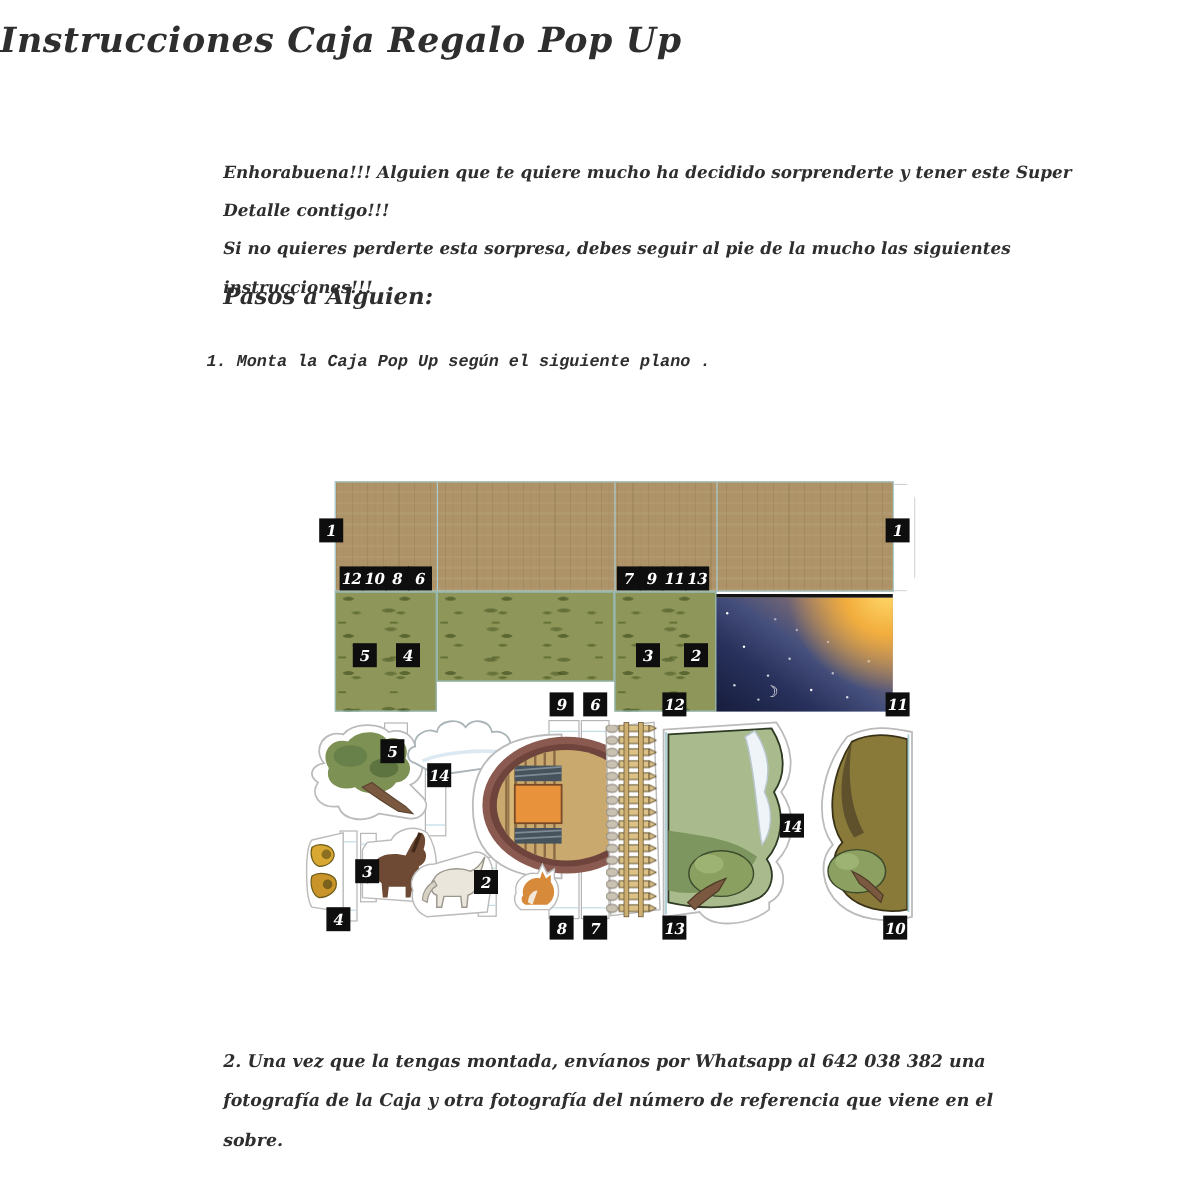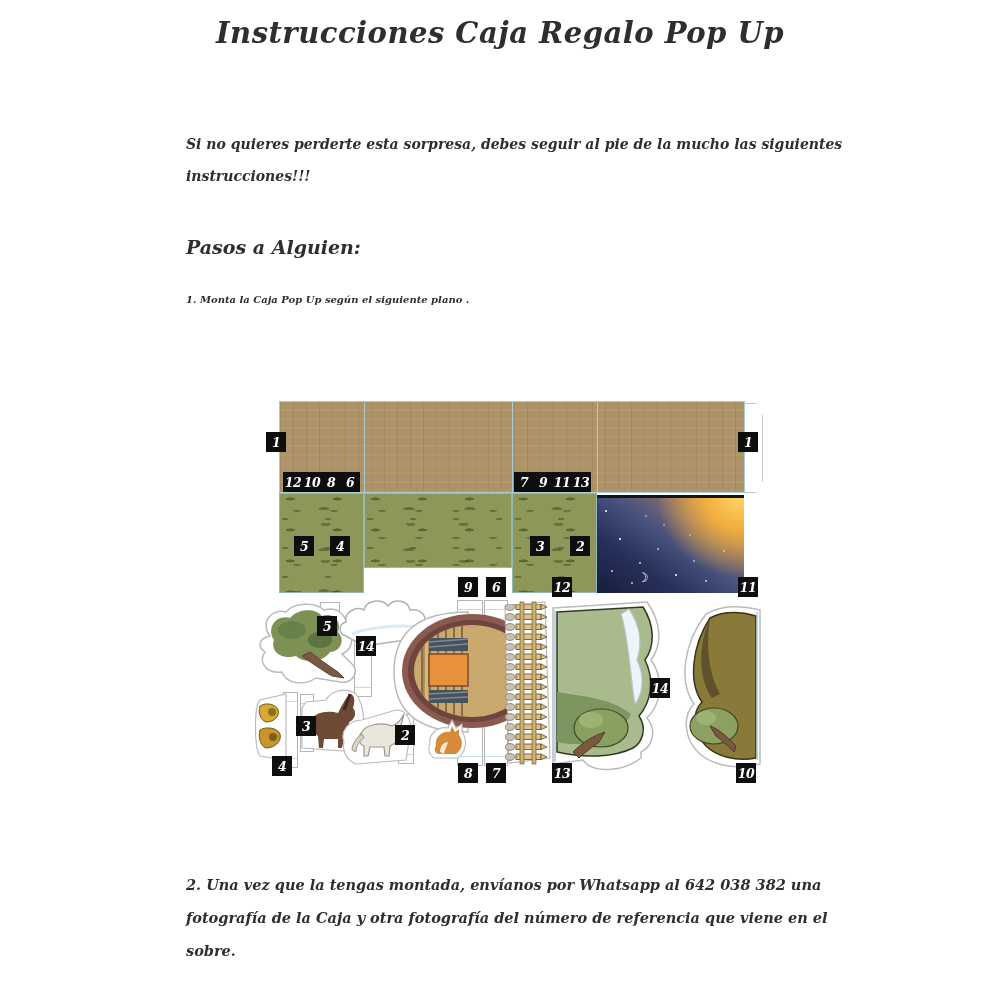--- a/index.html
+++ b/index.html
@@ -1,24 +1,24 @@
 <!DOCTYPE html>
 <html><head>
 <meta charset="utf-8">
 <style>
   html,body{margin:0;padding:0;}
   body{width:1000px;height:1000px;background:#ffffff;position:relative;overflow:hidden;
        font-family:"DejaVu Serif", serif;color:#2d2d2d;}
   .abs{position:absolute;}
   .script{font-family:"DejaVu Serif", serif;font-style:italic;font-weight:700;color:#2e2e2e;}
-  .title{left:0;right:0;top:16px;text-align:center;font-size:29px;letter-spacing:.5px;}
+  .title{left:0;right:0;top:16px;font-size:29px;letter-spacing:.5px;}
   .intro{left:186px;top:128px;width:712px;font-size:14px;line-height:32px;}
   .note{font-size:12px;font-weight:600;color:#3b3b3b;line-height:26px;}
   .heading{left:186px;top:236px;font-size:19px;}
-  .step1{left:186px;top:294px;font-size:10px;}
+  .step1{left:172px;top:294px;font-size:14px;font-family:Liberation Mono, monospace;}
   .step2{left:186px;top:868px;width:684px;font-size:14.5px;line-height:33px;}
   .step3{left:186px;top:1002px;width:750px;font-size:14.5px;}
 
   
   .diagram{left:0;top:0;width:1000px;height:1000px;pointer-events:none;}
   .cardboard{background-color:#ad9367;
     background-image:
       repeating-linear-gradient(90deg, rgba(110,88,50,.16) 0 1px, transparent 1px 6px, rgba(160,135,90,.18) 6px 7px, transparent 7px 13px),
       repeating-linear-gradient(0deg, rgba(255,255,255,.05) 0 2px, transparent 2px 9px);
     border:1px solid #a9cdd4;box-sizing:border-box;}
@@ -49,20 +49,21 @@
     display:flex;align-items:center;justify-content:center;
     font:italic 700 12.5px "DejaVu Serif", serif;letter-spacing:-.5px;z-index:30;}
   svg{position:absolute;overflow:visible;}
 </style>
 </head>
 <body>
 
 <div class="abs script title">Instrucciones Caja Regalo Pop Up</div>
 
 <div class="abs intro script">
+  <div>Enhorabuena!!! Alguien que te quiere mucho ha decidido sorprenderte y tener este Super Detalle contigo!!!</div>
   <div>Si no quieres perderte esta sorpresa, debes seguir al pie de la mucho las siguientes instrucciones!!!</div>
 </div>
 
 <div class="abs script heading">Pasos a Alguien:</div>
 <div class="abs script step1">1. Monta la Caja Pop Up según el siguiente plano .</div>
 <div class="abs script step2">2. Una vez que la tengas montada, envíanos por Whatsapp al 642 038 382 una fotografía de la Caja y otra fotografía del número de referencia que viene en el sobre.</div>
 <div class="abs script step3">3. Que nervios!!!! Ya estás list@ para recibir tu sorpresa??? Te esperamos en Whatsapp....</div>
 
 <div class="abs diagram">
 

